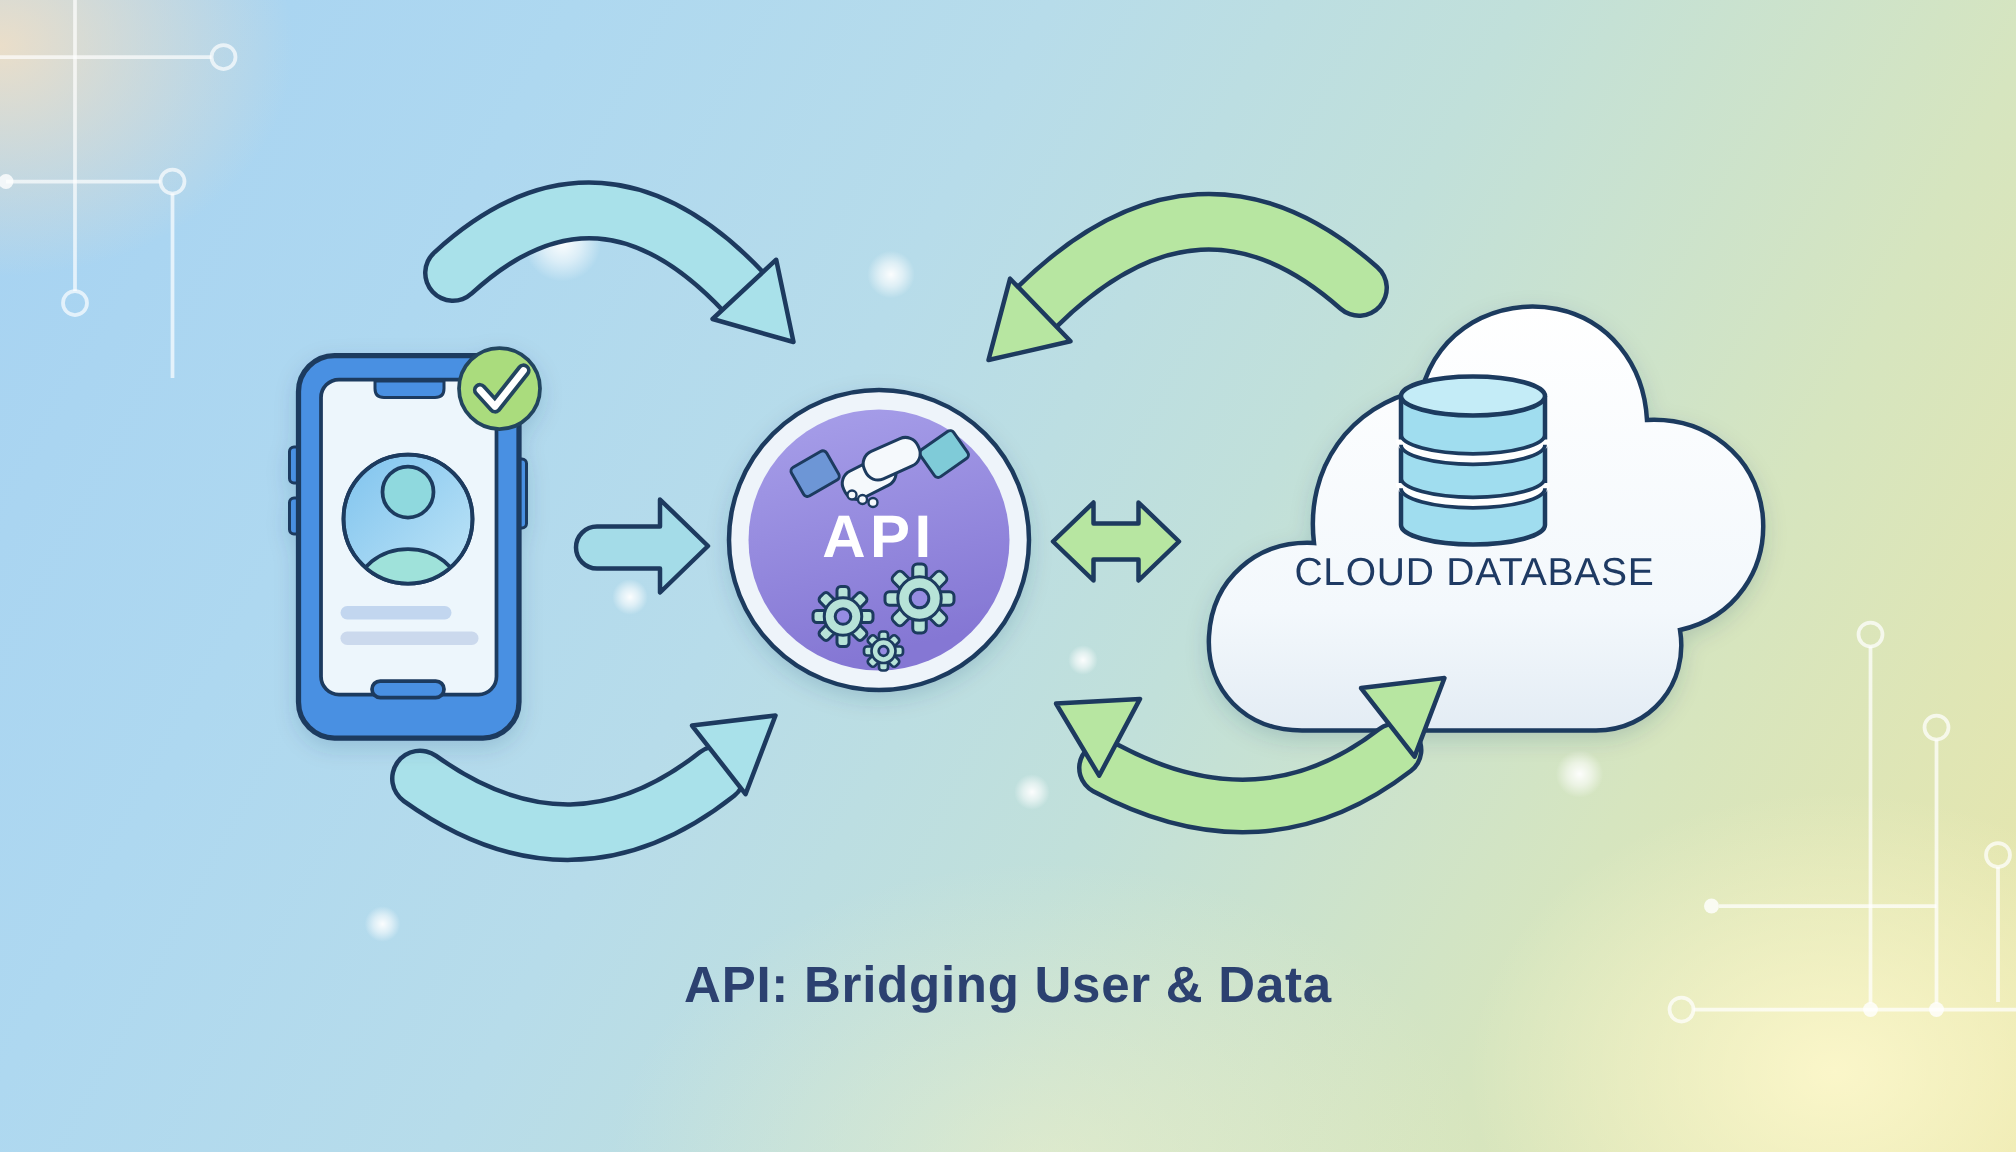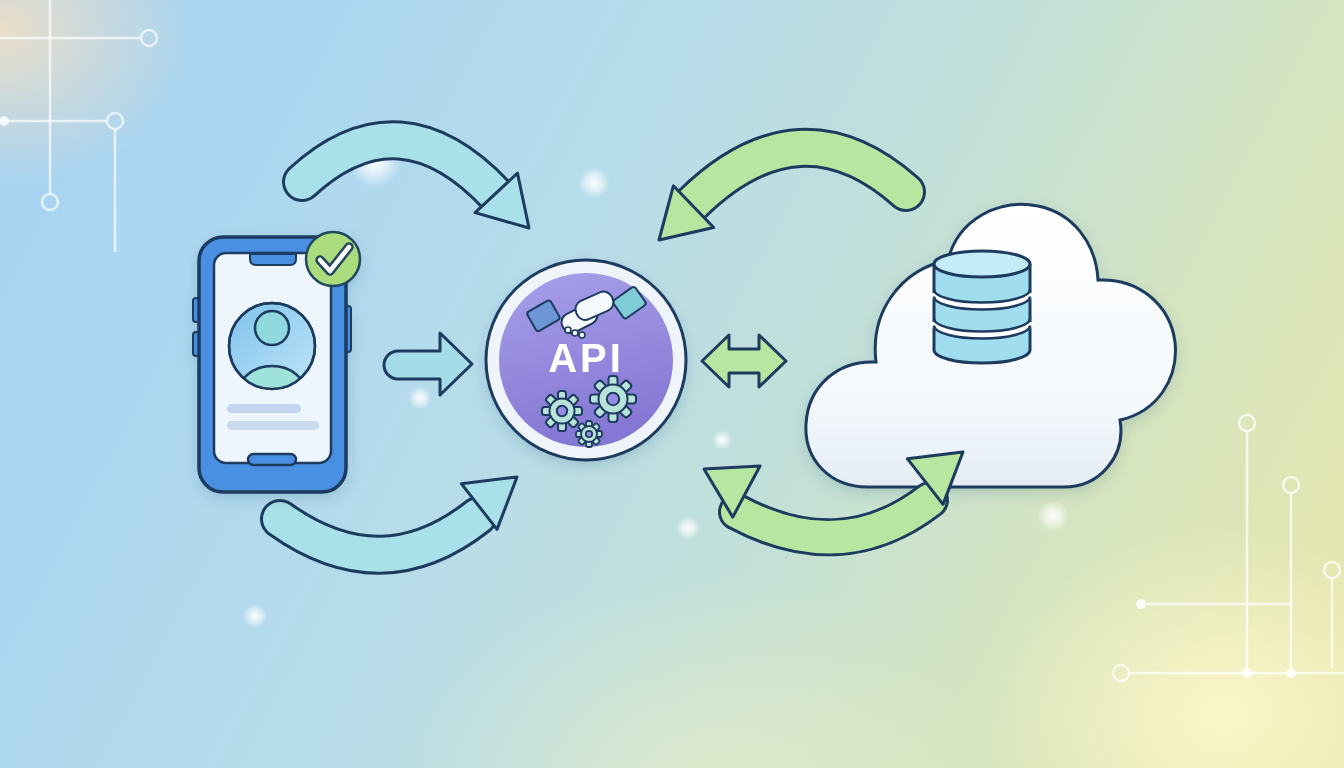--- a/index.html
+++ b/index.html
@@ -204,14 +204,16 @@
             <rect x="-13" y="-3" width="26" height="6" rx="2" transform="rotate(135)"></rect>
           </g>
           <circle r="8" fill="#b7e3d8" stroke="#1d3a5f" stroke-width="1.8"></circle>
           <circle r="3.2" fill="#968ce2" stroke="#1d3a5f" stroke-width="1.8"></circle>
         </g>
       </g>
     </g>
   </svg>
 
   <div class="label api-label">API</div>
+  <div class="label cloud-label">CLOUD DATABASE</div>
+  <div class="label diagram-title">API: Bridging User &amp; Data</div>
 
 </div>
 
 </body></html>

